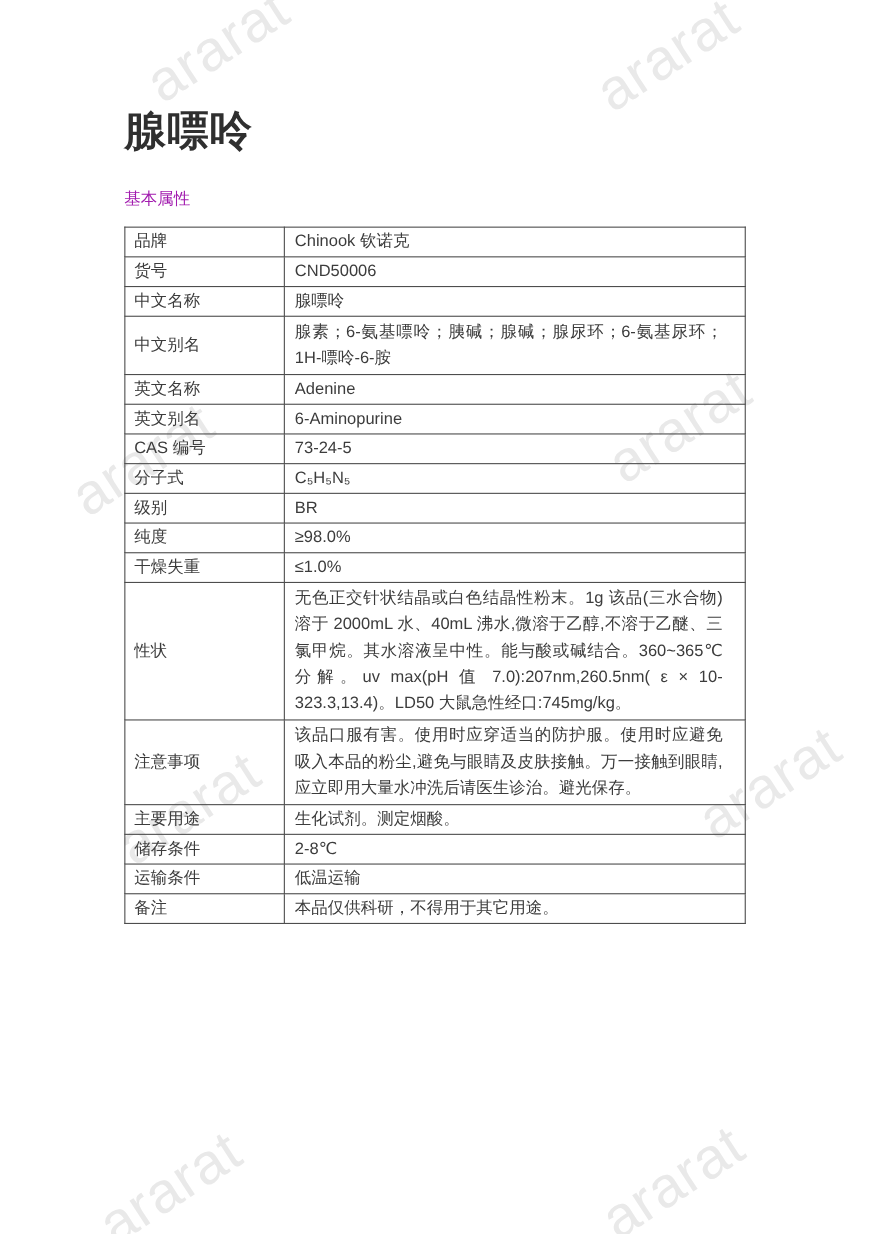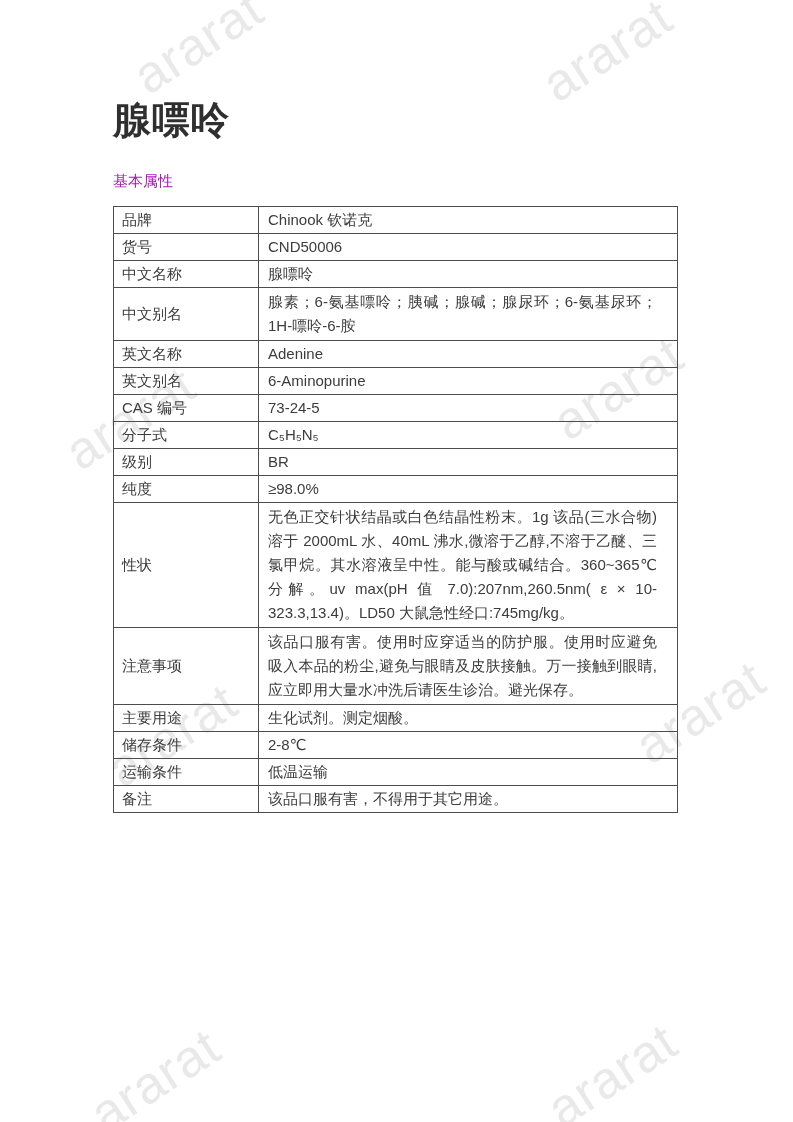--- a/index.html
+++ b/index.html
@@ -131,20 +131,24 @@
           <td class="value">C₅H₅N₅</td>
         </tr>
         <tr class="single">
           <td class="label">级别</td>
           <td class="value">BR</td>
         </tr>
         <tr class="single">
           <td class="label">纯度</td>
           <td class="value">≥98.0%</td>
         </tr>
+        <tr class="single">
+          <td class="label">干燥失重</td>
+          <td class="value">≤1.0%</td>
+        </tr>
         <tr class="multiline">
           <td class="label">性状</td>
           <td class="value">无色正交针状结晶或白色结晶性粉末。1g 该品(三水合物)溶于 2000mL 水、40mL 沸水,微溶于乙醇,不溶于乙醚、三氯甲烷。其水溶液呈中性。能与酸或碱结合。360~365℃分解。uv max(pH 值 7.0):207nm,260.5nm( ε × 10-323.3,13.4)。LD50 大鼠急性经口:745mg/kg。</td>
         </tr>
         <tr class="multiline">
           <td class="label">注意事项</td>
           <td class="value">该品口服有害。使用时应穿适当的防护服。使用时应避免吸入本品的粉尘,避免与眼睛及皮肤接触。万一接触到眼睛,应立即用大量水冲洗后请医生诊治。避光保存。</td>
         </tr>
         <tr class="single">
           <td class="label">主要用途</td>
@@ -153,18 +157,18 @@
         <tr class="single">
           <td class="label">储存条件</td>
           <td class="value">2-8℃</td>
         </tr>
         <tr class="single">
           <td class="label">运输条件</td>
           <td class="value">低温运输</td>
         </tr>
         <tr class="single">
           <td class="label">备注</td>
-          <td class="value">该品口服有害，不得用于其它用途。</td>
+          <td class="value">本品仅供科研，不得用于其它用途。</td>
         </tr>
       </tbody>
     </table>
   </div>
 </div>
 
 </body></html>

